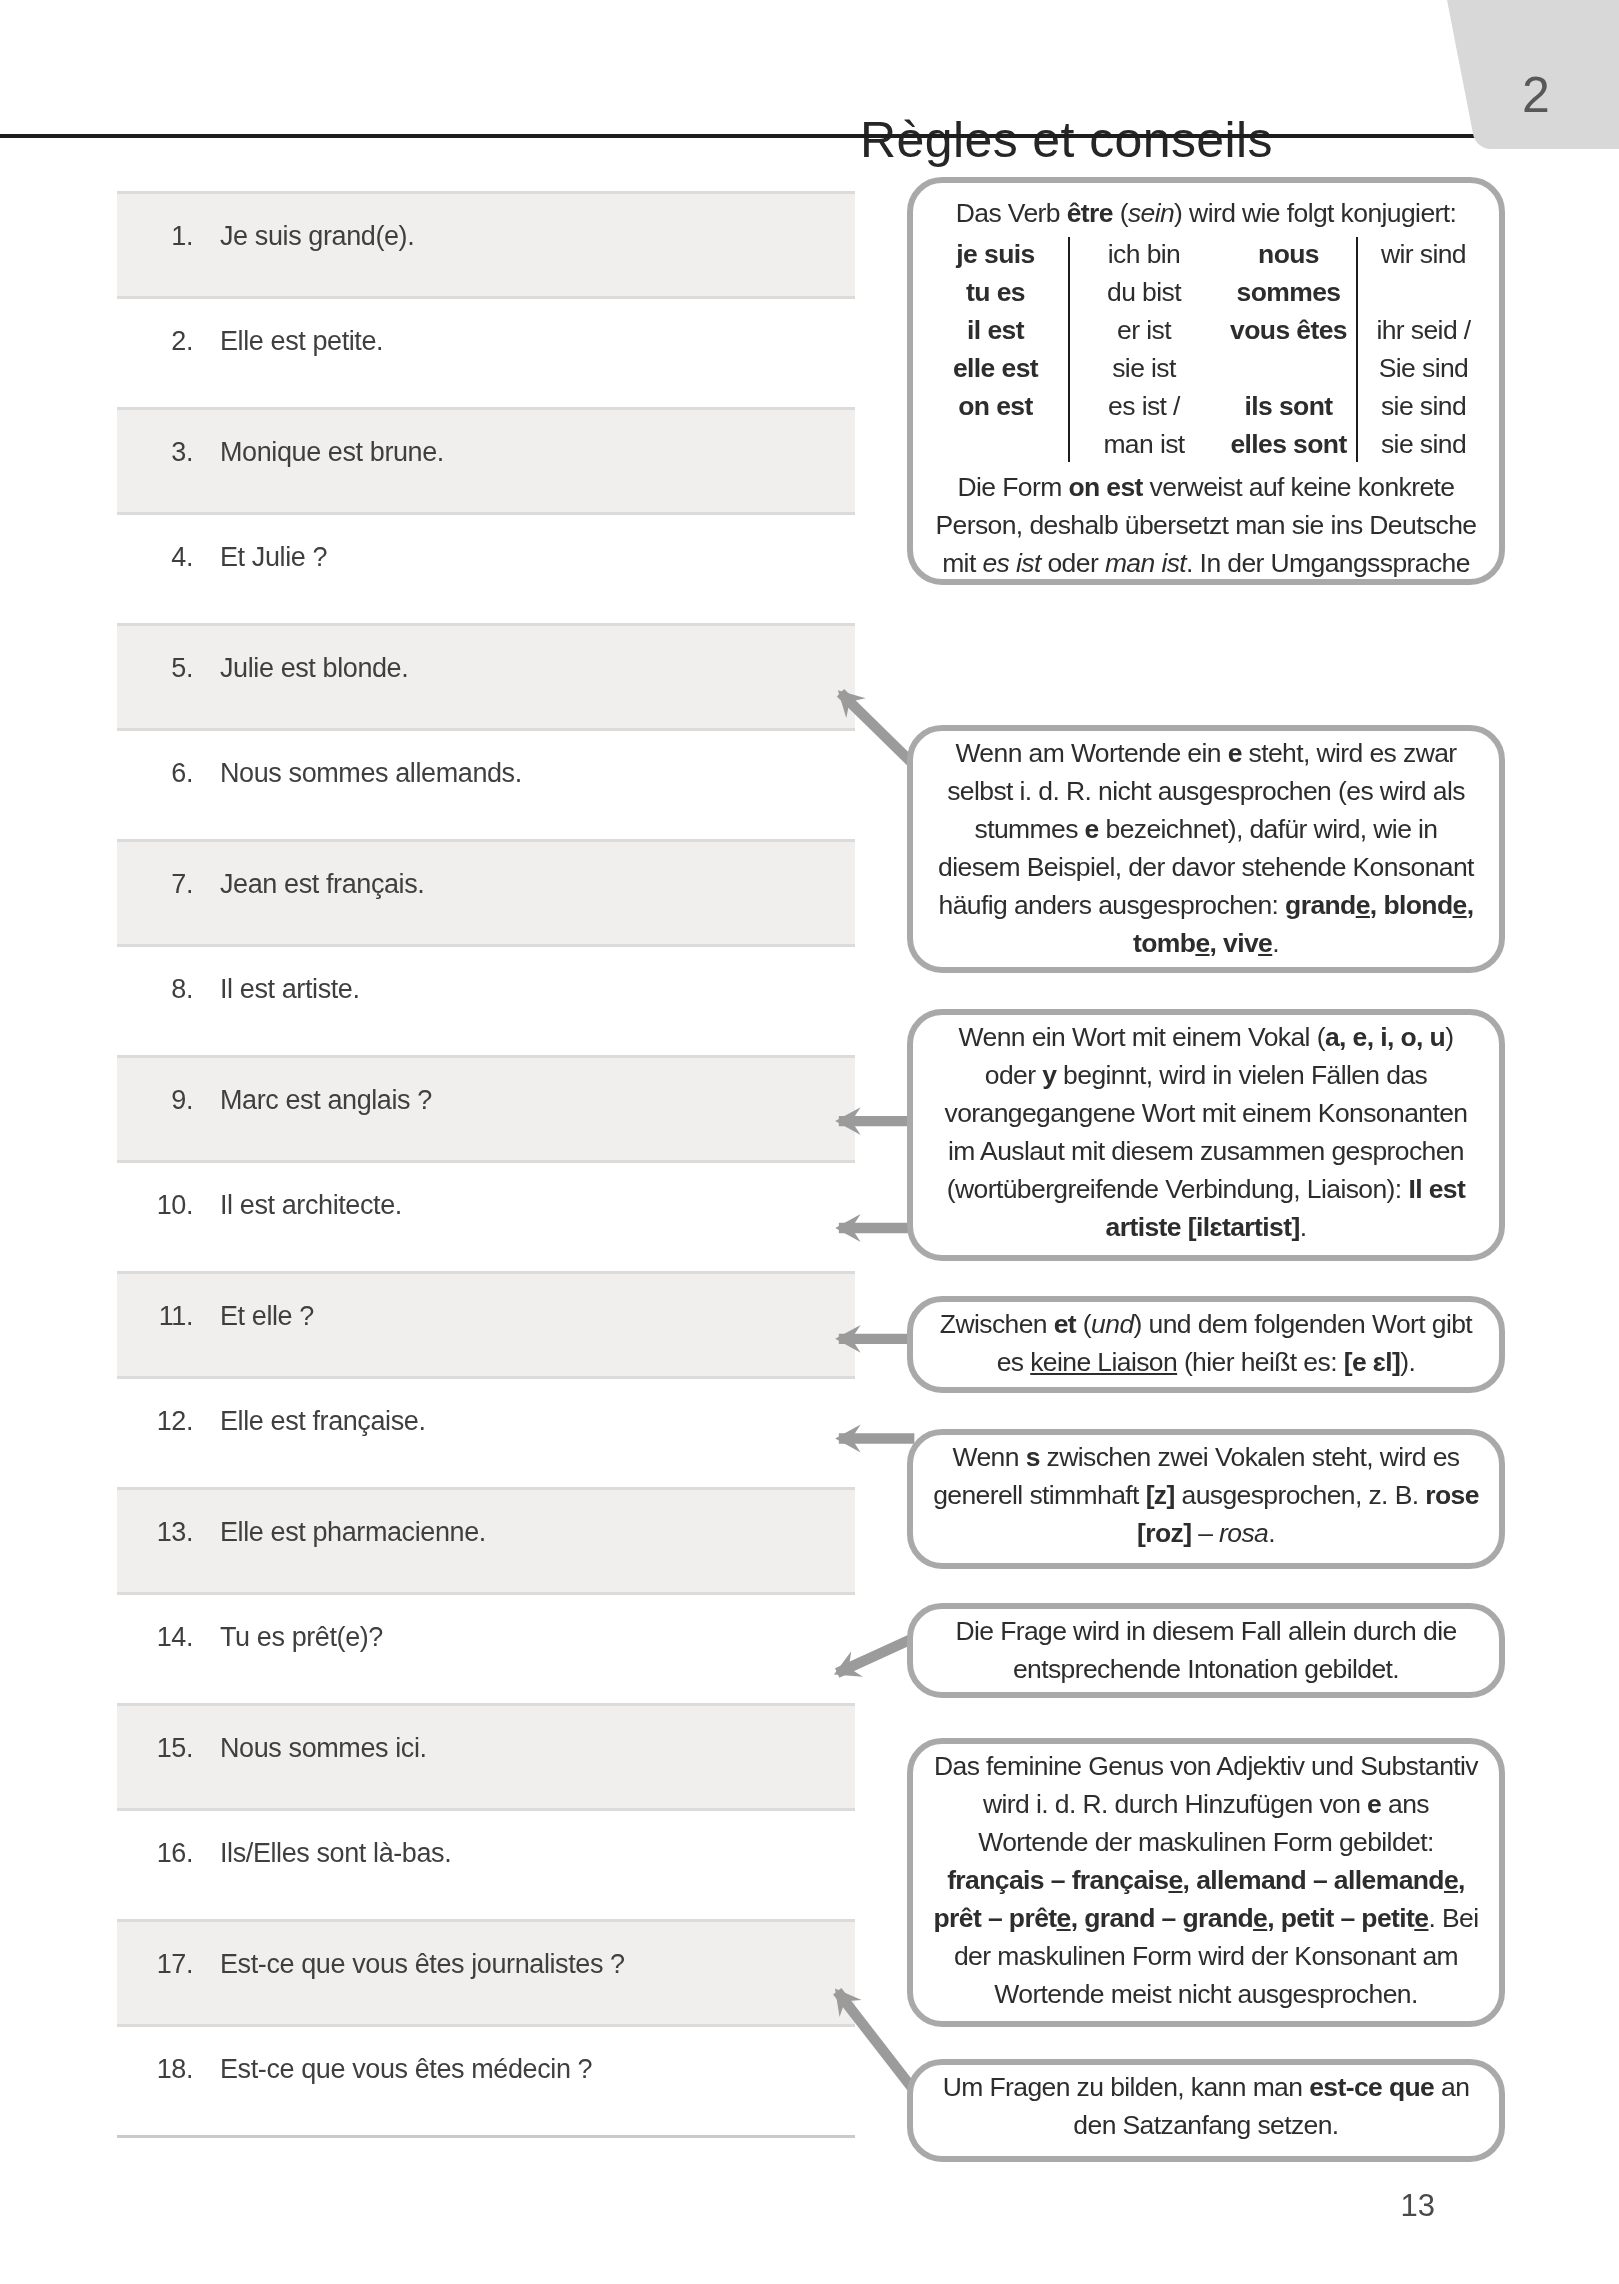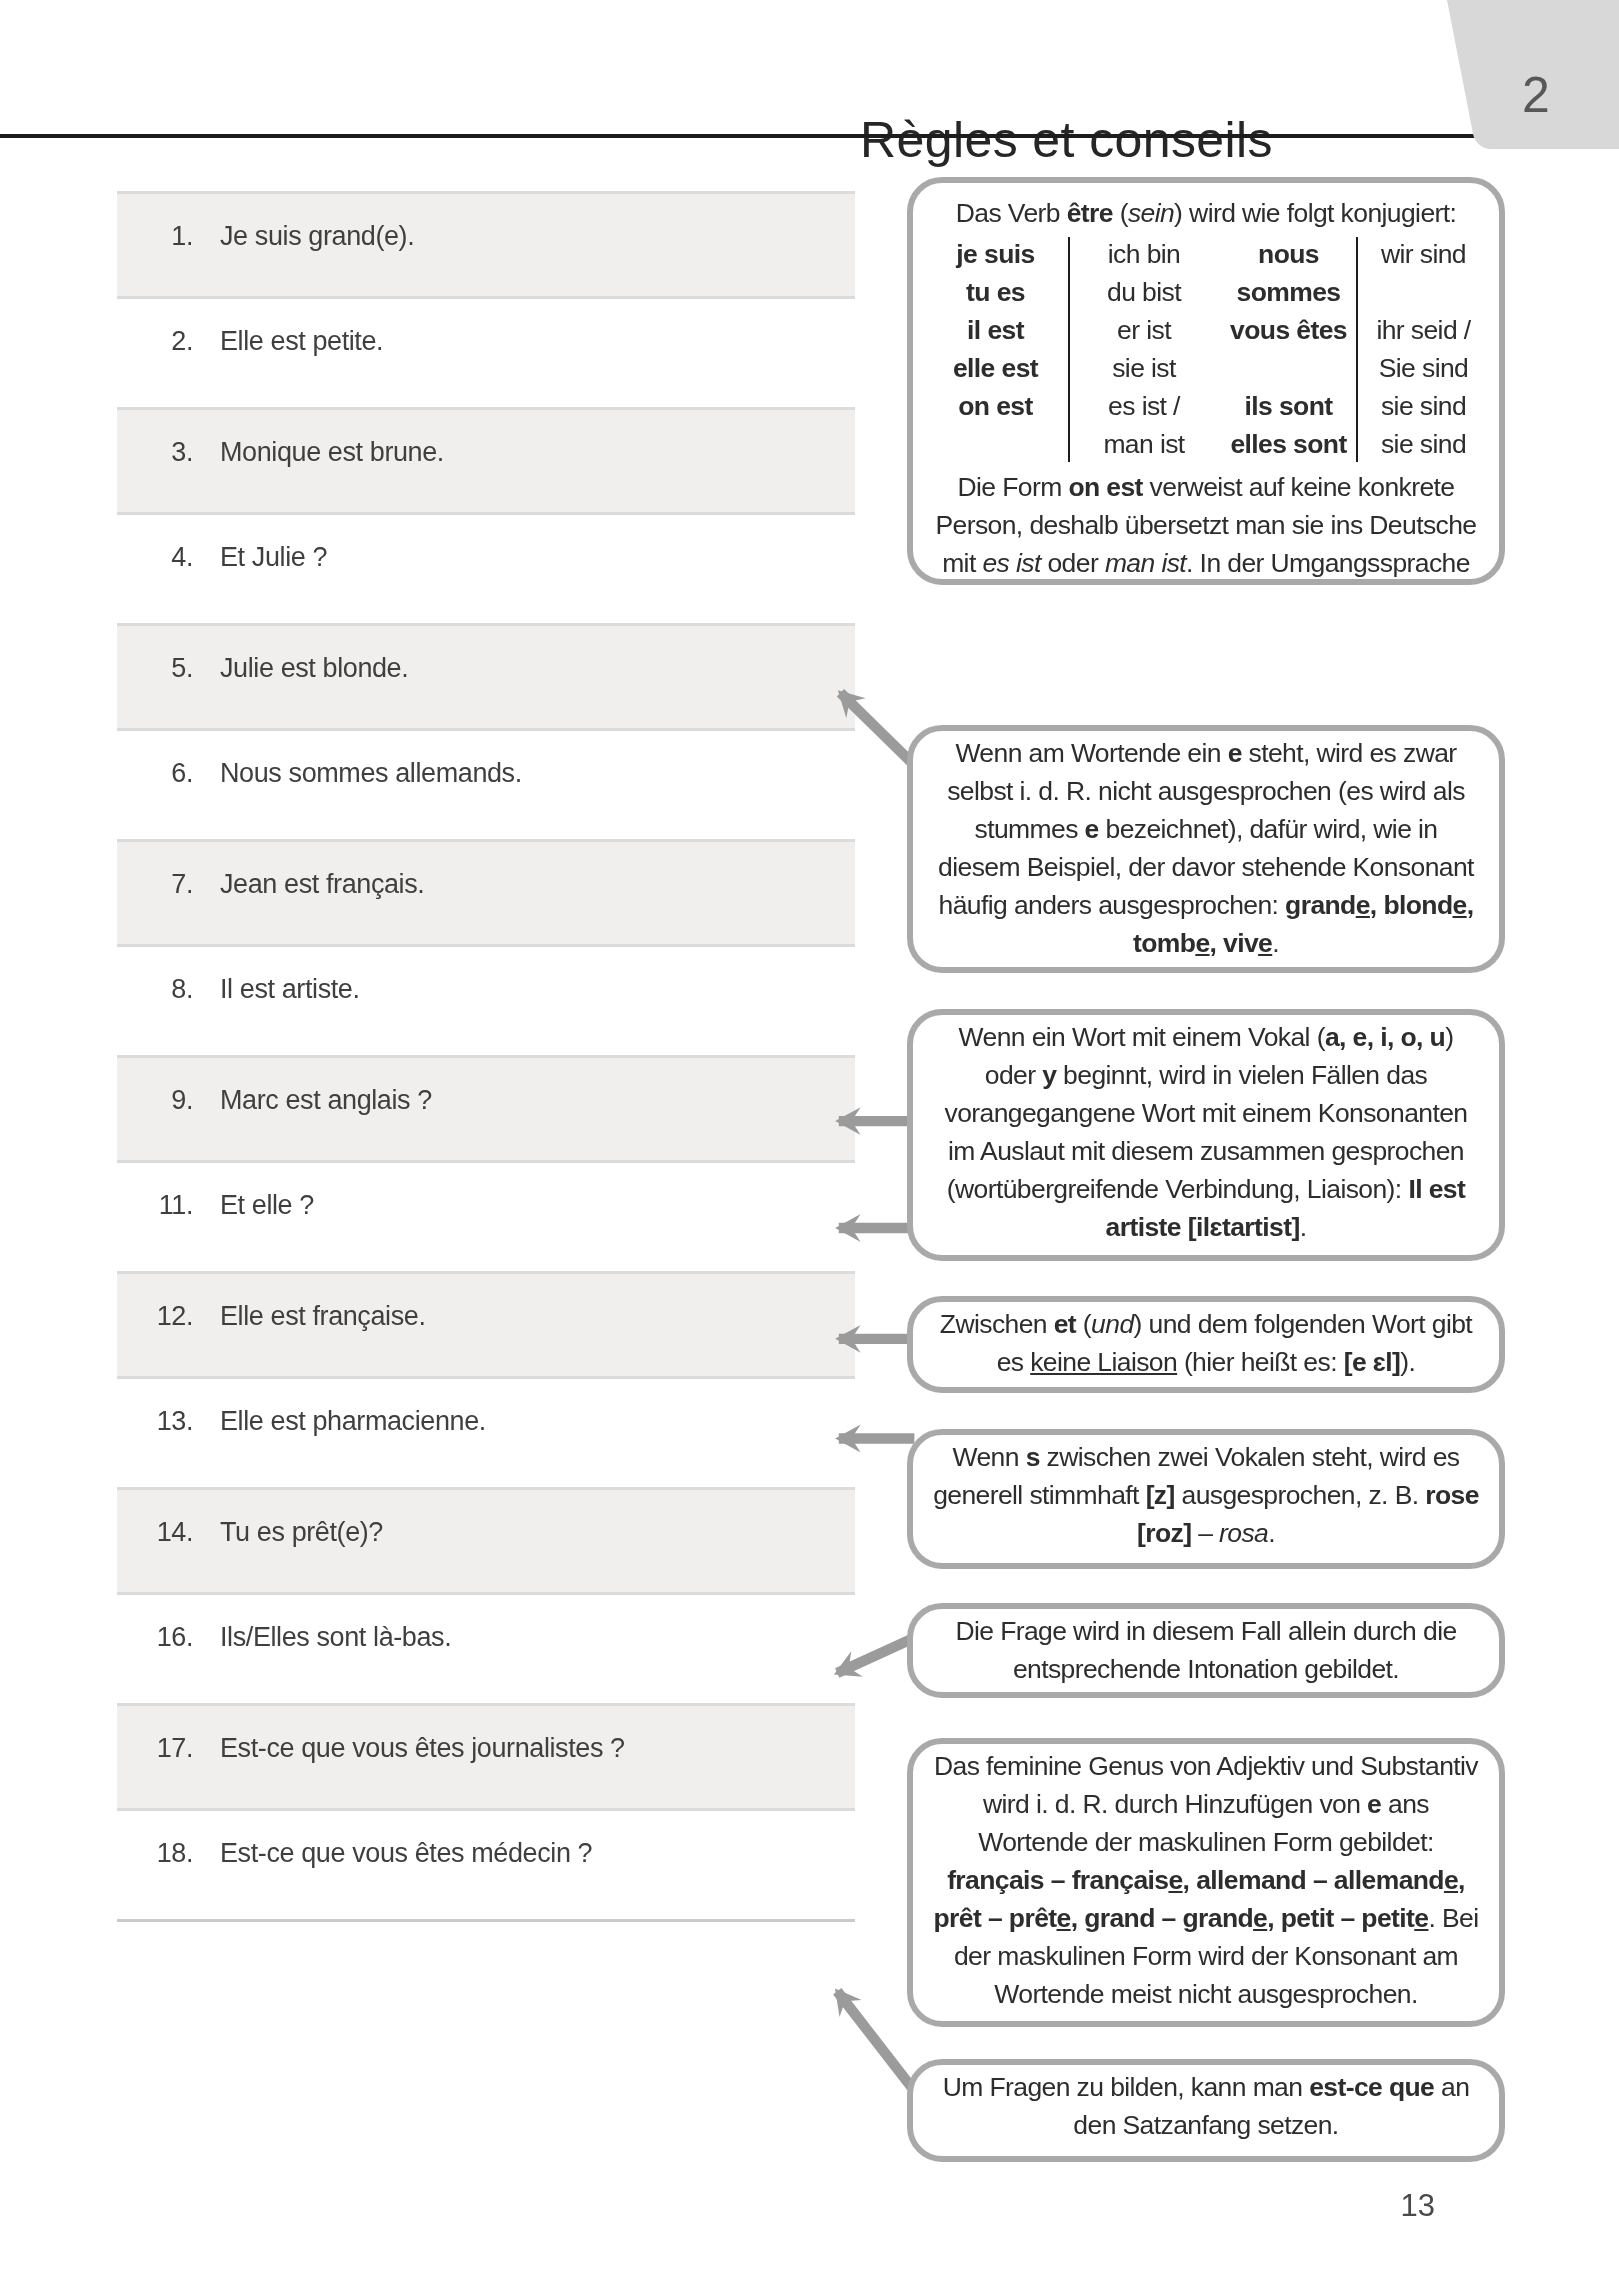--- a/index.html
+++ b/index.html
@@ -90,34 +90,42 @@
       </div>
     <div class="row">
         <span class="num">8.</span>
         <span class="txt">Il est artiste.</span>
       </div>
     <div class="row">
         <span class="num">9.</span>
         <span class="txt">Marc est anglais ?</span>
       </div>
     <div class="row">
+        <span class="num">10.</span>
+        <span class="txt">Il est architecte.</span>
+      </div>
+    <div class="row">
         <span class="num">11.</span>
         <span class="txt">Et elle ?</span>
       </div>
     <div class="row">
         <span class="num">12.</span>
         <span class="txt">Elle est française.</span>
       </div>
     <div class="row">
         <span class="num">13.</span>
         <span class="txt">Elle est pharmacienne.</span>
       </div>
     <div class="row">
         <span class="num">14.</span>
         <span class="txt">Tu es prêt(e)?</span>
+      </div>
+    <div class="row">
+        <span class="num">15.</span>
+        <span class="txt">Nous sommes ici.</span>
       </div>
     <div class="row">
         <span class="num">16.</span>
         <span class="txt">Ils/Elles sont là-bas.</span>
       </div>
     <div class="row">
         <span class="num">17.</span>
         <span class="txt">Est-ce que vous êtes journalistes ?</span>
       </div>
     <div class="row">

